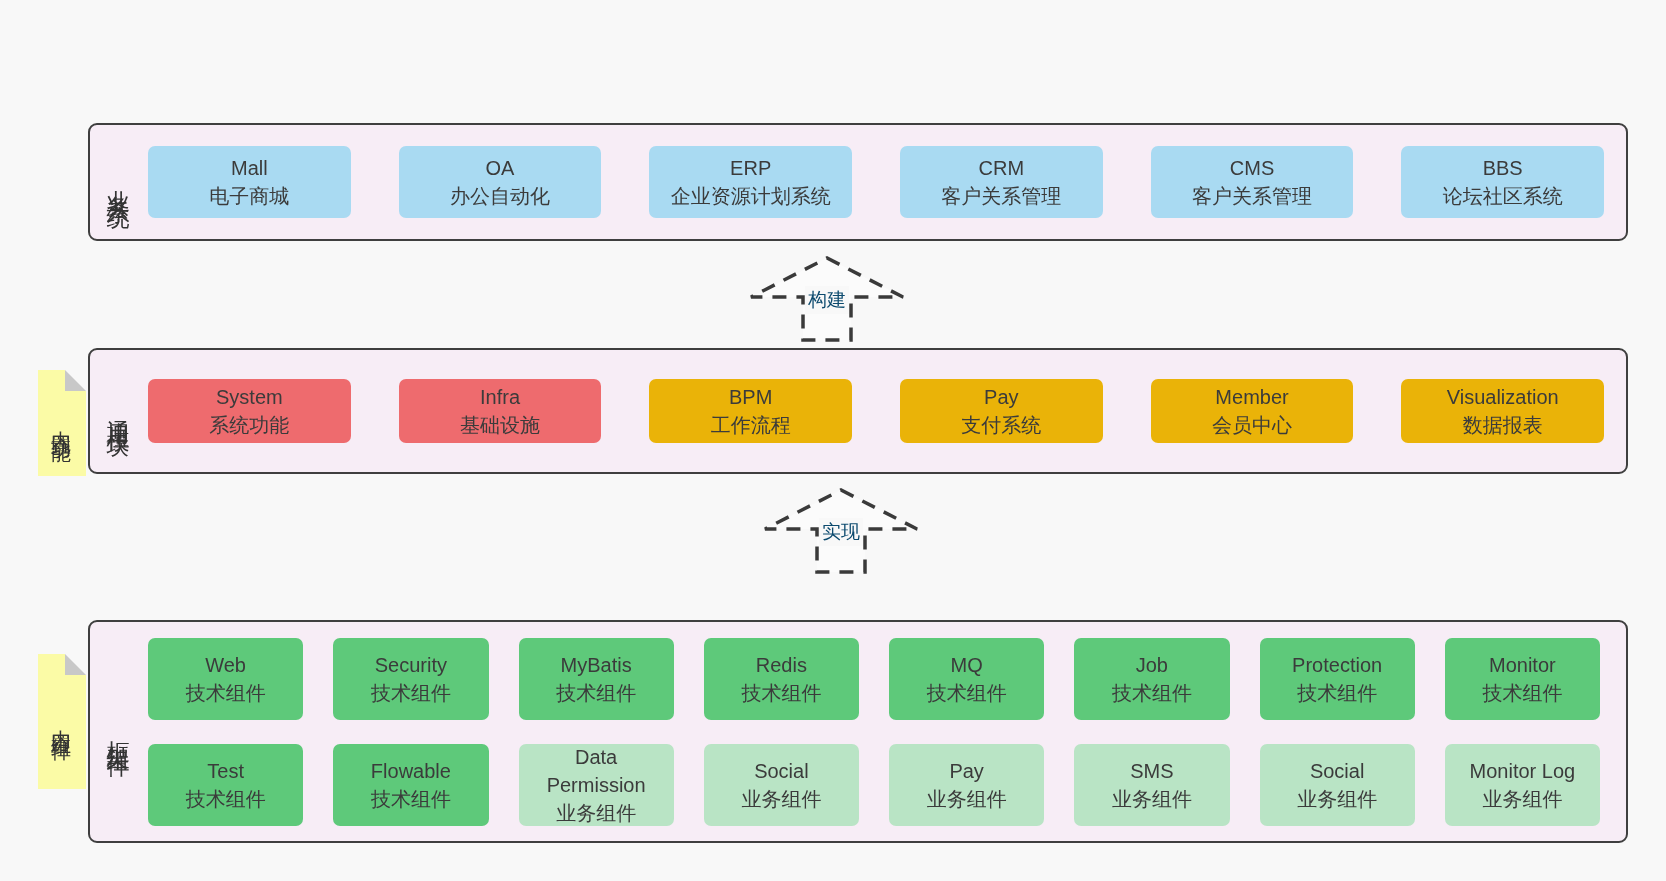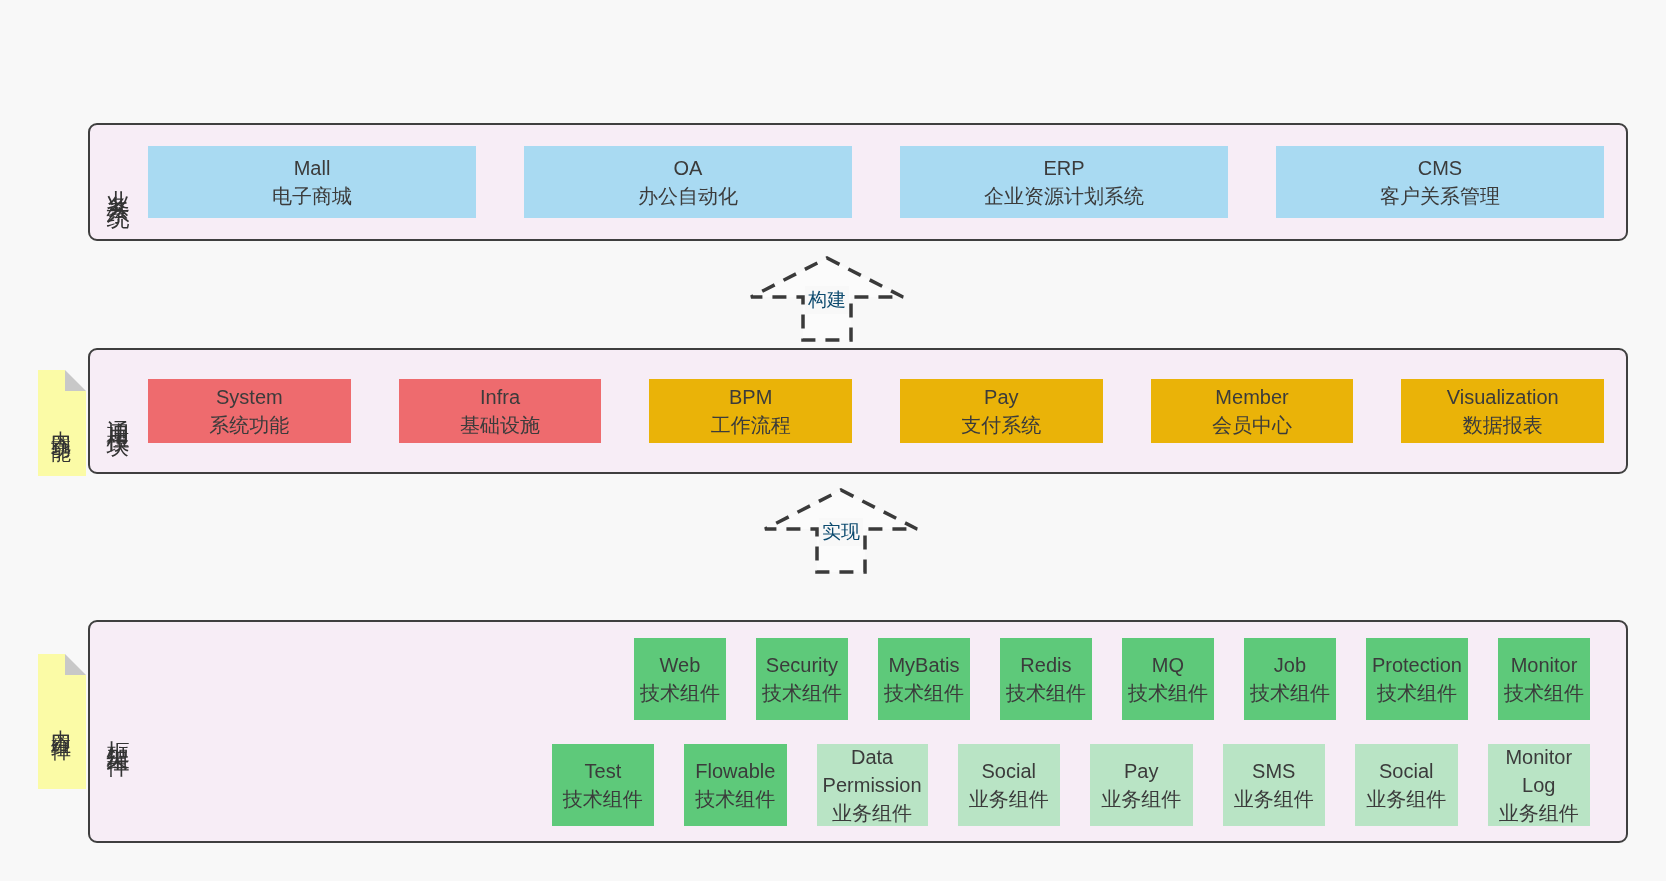--- a/index.html
+++ b/index.html
@@ -43,28 +43,27 @@
     display:flex;align-items:center;
     gap:48px;
     padding:0 22px 0 0;
   }
   .boxes-8{gap:30px;}
 
   .rows{
     flex:1;
     display:flex;flex-direction:column;justify-content:center;
     gap:24px;
-    padding:0 36px 0 0;
-    align-items:flex-end;
+    padding:0 26px 0 0;
   }
   .rows .boxes{flex:0 0 auto;padding:0;}
 
   .box{
     flex:1;
-    border-radius:0;
+    border-radius:7px;
     display:flex;flex-direction:column;
     align-items:center;justify-content:center;
     text-align:center;
     padding:4px 6px;
     box-sizing:border-box;
     font-size:20px;line-height:28px;color:#3b3b3b;
   }
   .band-top .box{height:72px;}
   .band-mid .box{height:64px;}
   .band-bot .box{height:82px;}
@@ -139,22 +138,30 @@
       </div>
       <div class="box blue">
         <div>OA</div>
         <div>办公自动化</div>
       </div>
       <div class="box blue">
         <div>ERP</div>
         <div>企业资源计划系统</div>
       </div>
       <div class="box blue">
+        <div>CRM</div>
+        <div>客户关系管理</div>
+      </div>
+      <div class="box blue">
         <div>CMS</div>
         <div>客户关系管理</div>
+      </div>
+      <div class="box blue">
+        <div>BBS</div>
+        <div>论坛社区系统</div>
       </div>
     </div>
   </section>
 
   <div class="arrow arrow1">
     <svg viewBox="0 0 160 88">
       <polygon class="arrow-shape" points="80,3 156,42 104,42 104,85 56,85 56,42 4,42"></polygon>
     </svg>
     <span class="arrow-label">构建</span>
   </div>

